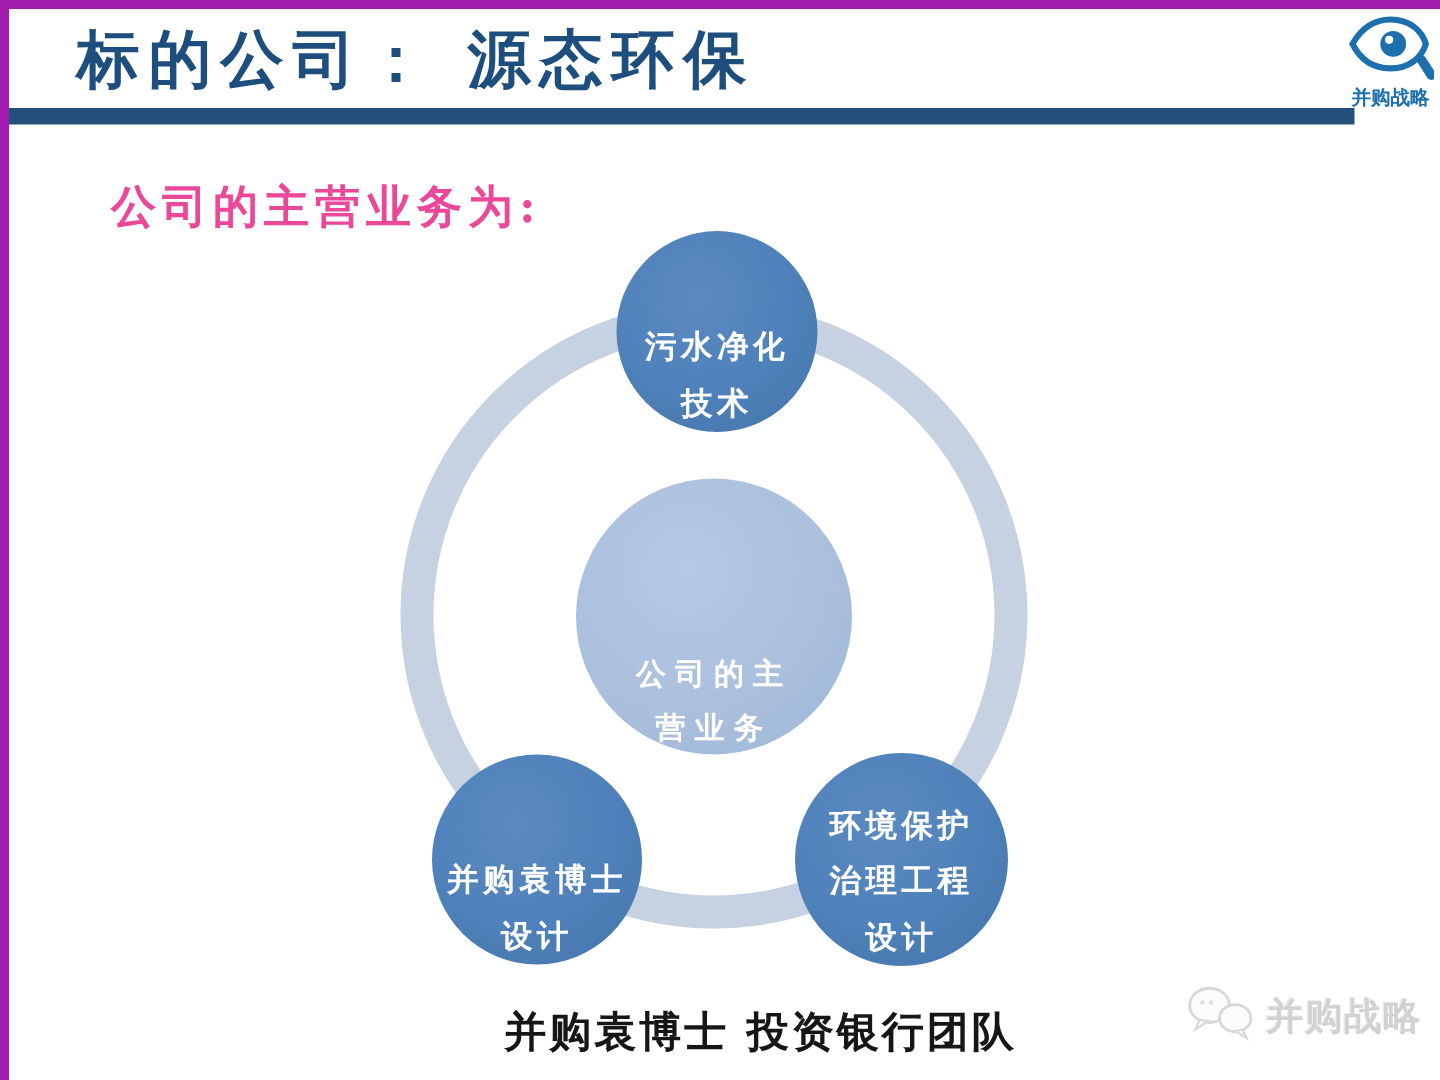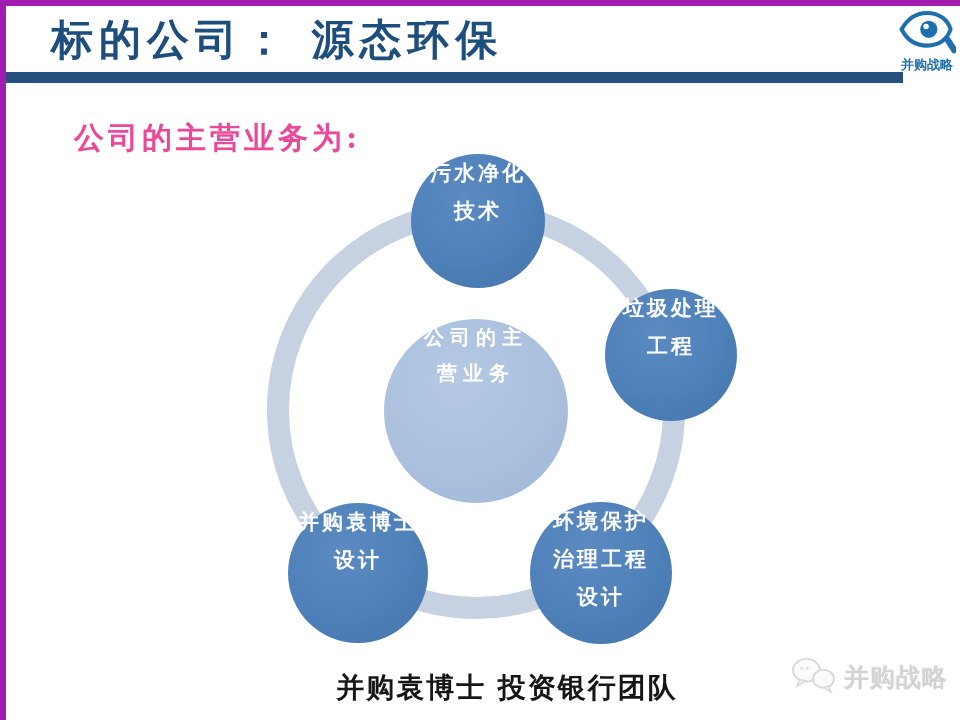--- a/index.html
+++ b/index.html
@@ -30,21 +30,21 @@
   
   #section-heading{
     position:absolute;left:68px;top:112px;
     font-size:30px;font-weight:bold;letter-spacing:4px;color:#ec4899;
     white-space:nowrap;
   }
   
   #ring-svg{position:absolute;left:0;top:0;width:958px;height:718px;}
   .circle{
     position:absolute;border-radius:50%;
-    display:flex;align-items:flex-start;justify-content:center;text-align:center;
+    display:flex;align-items:flex-end;justify-content:center;text-align:center;
   }
   .node{
     background:radial-gradient(circle at 40% 33%, #5c8ac1 0%, var(--node-blue,#4e80b9) 55%, #4474a8 100%);
   }
   .node .lbl{
     color:#fdfeff;font-size:21px;font-weight:bold;letter-spacing:3px;
     line-height:1.8;white-space:pre-line;
   }
   #center-circle{
     left:378px;top:313px;width:184px;height:184px;
@@ -104,24 +104,20 @@
   <div id="section-heading">公司的主营业务为:</div>
 
   <svg id="ring-svg">
     <circle cx="470" cy="404" r="198" fill="none" stroke="#c6d1e1" stroke-width="22"></circle>
   </svg>
 
   <div class="circle node n-top">
     <div class="lbl">污水净化
 技术</div>
   </div>
-  <div class="circle node n-right">
-    <div class="lbl">垃圾处理
-工程</div>
-  </div>
   <div class="circle node n-bottom-right">
     <div class="lbl">环境保护
 治理工程
 设计</div>
   </div>
   <div class="circle node n-bottom-left">
     <div class="lbl">并购袁博士
 设计</div>
   </div>
 

